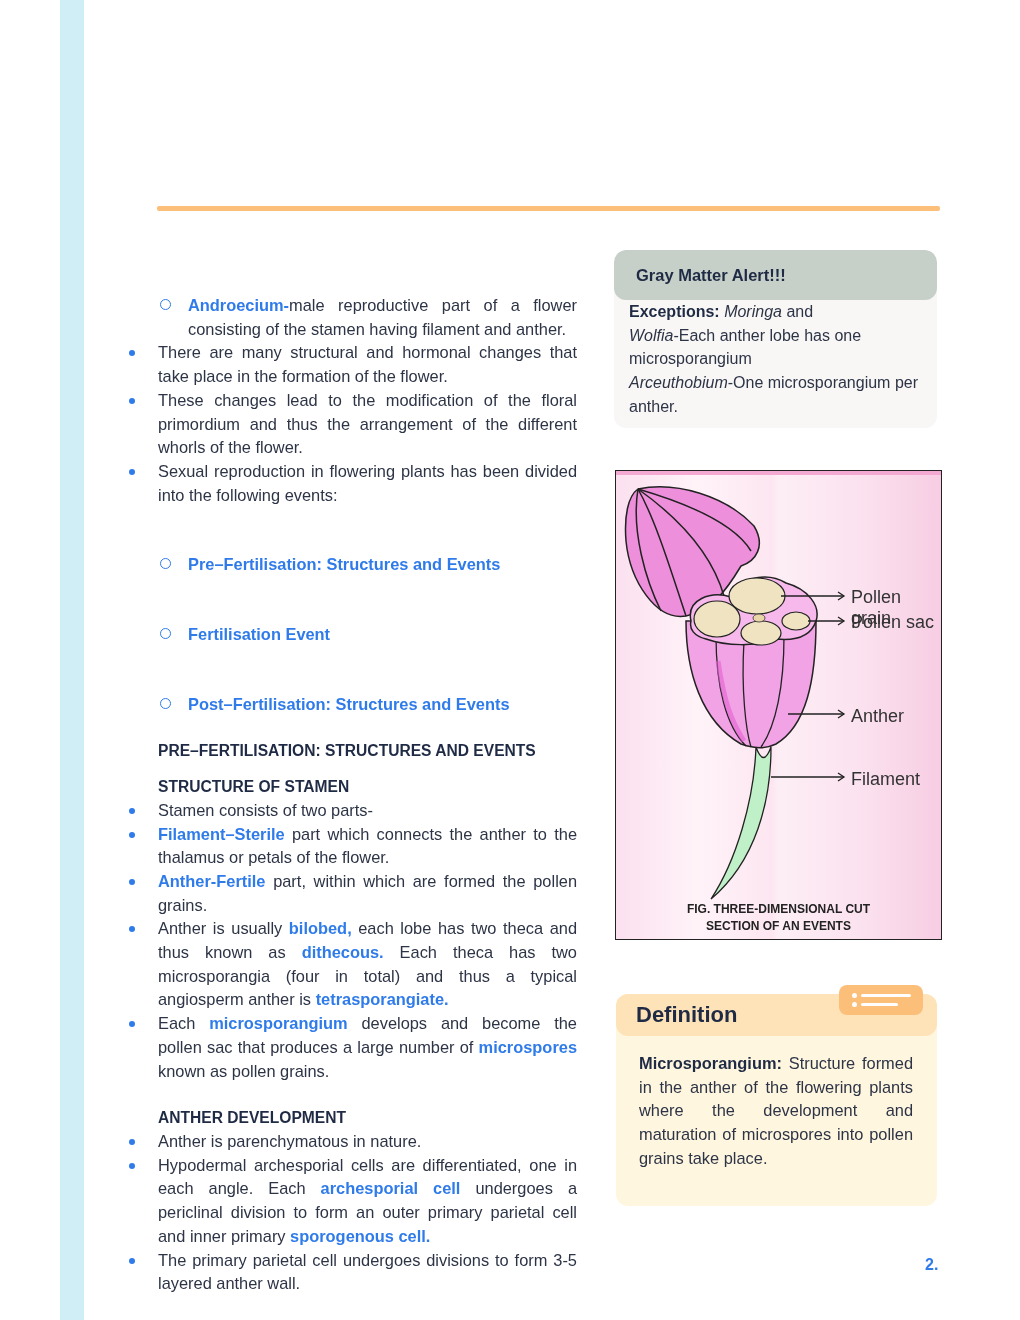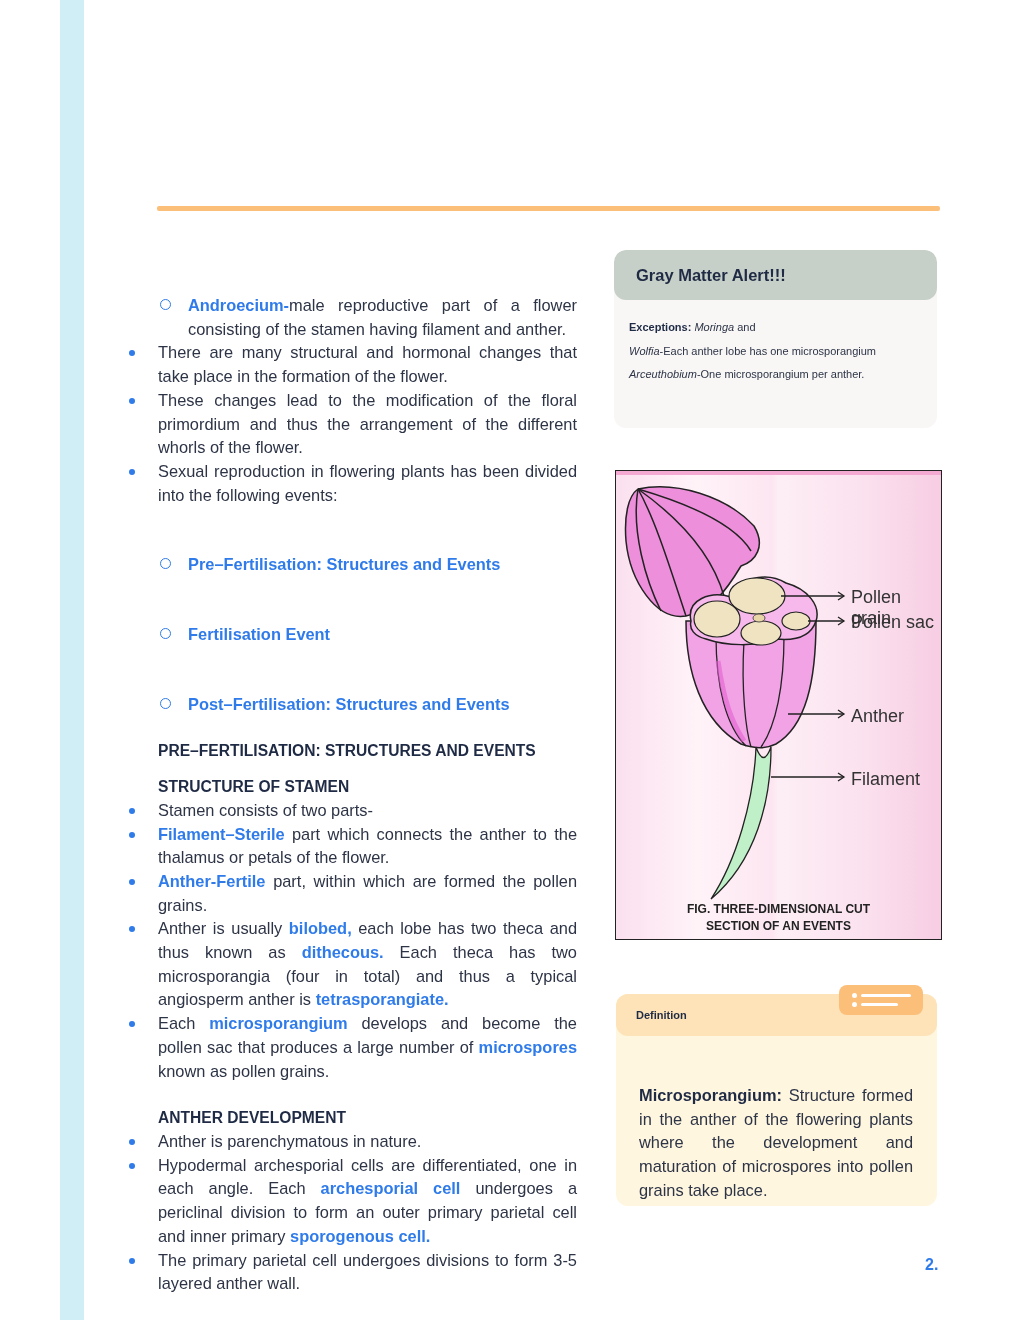--- a/index.html
+++ b/index.html
@@ -15,38 +15,38 @@
   .bullet-dot { position:absolute; left:2px; top:9px; width:6px; height:6px; border-radius:50%; background:#2f7bea; }
   .bullet-circle { position:absolute; left:33px; top:5px; width:9px; height:9px; border-radius:50%; border:1.6px solid #2f7bea; }
   .kw { color:#2f7bea; font-weight:bold; }
   .bold { font-weight:bold; color:#1f2a44; }
   .heading { padding-left:31px; font-weight:bold; color:#1f2a44; font-size:15.6px; }
   .gap { height:23px; }
   .gap-s { height:12px; }
 
   .alert-box { position:absolute; left:614px; top:250px; width:323px; height:178px; background:#f8f7f6; border-radius:12px; overflow:hidden; }
   .alert-head { height:50px; background:#c6d0c8; border-radius:12px; display:flex; align-items:center; padding-left:22px; font-weight:bold; font-size:16.5px; color:#1f2a44; }
-  .alert-body { padding:16px 14px 0 15px; font-size:11px; line-height:23.7px; }
+  .alert-body { padding:0 14px 0 15px; font-size:16px; line-height:23.7px; }
   .alert-body i { font-style:italic; }
 
   .figure { position:absolute; left:615px; top:470px; width:327px; height:470px; border:1.5px solid #222; box-sizing:border-box;
             background:linear-gradient(90deg,#fbe0ef 0%,#fff3f8 25%,#fde6f1 48%,#fdeef5 50%,#fbe2ef 75%,#f7cde3 100%); overflow:hidden; }
   .figure-top-band { position:absolute; left:0; top:0; width:100%; height:4px; background:#f4a9d3; }
   .figure svg { position:absolute; left:0; top:0; }
   .fig-label { position:absolute; font-size:18px; color:#333; }
   .fig-caption { position:absolute; left:0; width:100%; top:430px; text-align:center; font-weight:bold; font-size:12px; line-height:17px; color:#222; }
 
   .def-box { position:absolute; left:616px; top:994px; width:321px; height:212px; background:#fff6e0; border-radius:12px; overflow:visible; }
-  .def-head { height:42px; background:#fde3b7; border-radius:12px; display:flex; align-items:center; padding-left:20px; font-weight:bold; font-size:11px; color:#1f2a44; }
+  .def-head { height:42px; background:#fde3b7; border-radius:12px; display:flex; align-items:center; padding-left:20px; font-weight:bold; font-size:22px; color:#1f2a44; }
   .def-tag { position:absolute; right:14px; top:-9px; width:84px; height:30px; background:#fbbf7a; border-radius:8px; }
   .def-tag .d1, .def-tag .d2 { position:absolute; left:13px; width:5px; height:5px; border-radius:50%; background:#fff; }
   .def-tag .d1 { top:8px; } .def-tag .d2 { top:17px; }
   .def-tag .l1, .def-tag .l2 { position:absolute; left:22px; height:3px; background:#fff; border-radius:2px; }
   .def-tag .l1 { top:9px; width:50px; } .def-tag .l2 { top:18px; width:37px; }
-  .def-body { padding:16px 24px 0 23px; font-size:16.4px; line-height:23.7px; text-align:justify;margin-top:32px; }
+  .def-body { padding:16px 24px 0 23px; font-size:16.4px; line-height:23.7px; text-align:justify; }
 
   .page-num { position:absolute; left:925px; top:1256px; color:#2f7bea; font-weight:bold; font-size:16px; }
 </style>
 </head>
 <body>
 
 <div class="sidebar-strip"></div>
 <div class="top-rule"></div>
 
 <div class="main-col">

